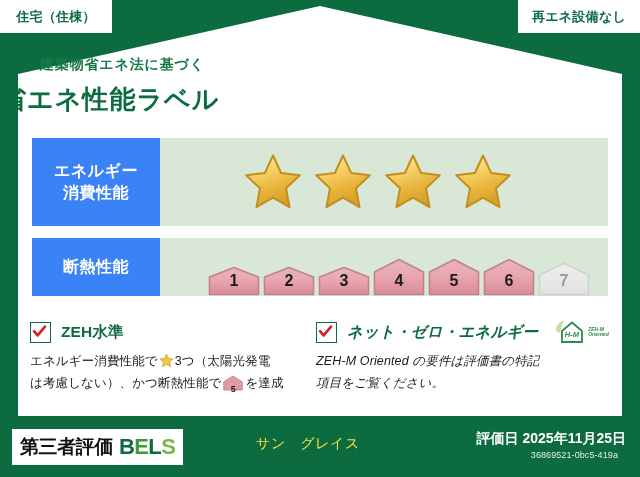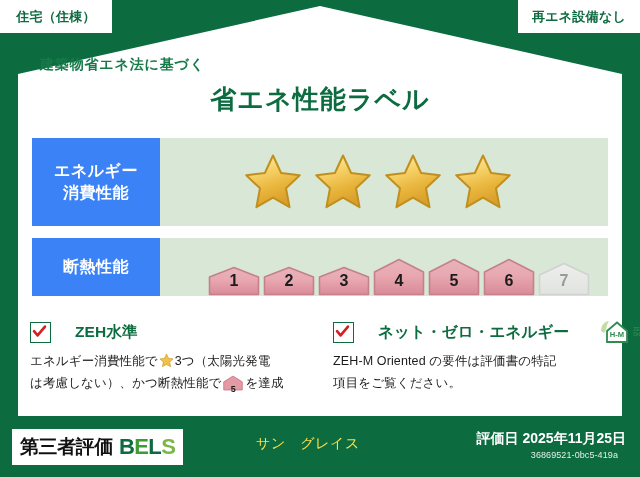--- a/index.html
+++ b/index.html
@@ -28,21 +28,21 @@
     background:#ffffff;
     clip-path:polygon(0% 16.6%, 50% 0%, 100% 16.6%, 100% 100%, 0% 100%);
   }
 
   
   #title-sub{
     position:absolute;left:0;right:0;top:56px;text-align:left;
     color:#177a49;font-size:14px;font-weight:bold;letter-spacing:.06em;padding-left:40px;
   }
   #title-main{
-    position:absolute;left:0;right:0;top:82px;text-align:center;
+    position:absolute;left:0;right:0;top:82px;
     color:#0d6b40;font-size:26px;font-weight:bold;letter-spacing:.04em;
   }
 
   
   .metric-row{position:absolute;left:32px;width:576px;display:flex;align-items:stretch;}
   #row-energy{top:138px;height:88px;}
   #row-insulation{top:238px;height:58px;}
 
   .metric-name{
     background:#3b82f6;color:#fff;flex:0 0 128px;
@@ -63,23 +63,23 @@
   .house-cell svg{display:block;width:52px;}
   .house-num{
     position:absolute;left:0;right:0;bottom:6px;text-align:center;
     font-size:16px;font-weight:bold;color:#1b1b1b;pointer-events:none;
   }
   .house-cell.off .house-num{color:#9a9a9a;}
 
   
   .note-block{position:absolute;top:320px;width:272px;}
   #note-left{left:30px;}
-  #note-right{left:333px;}
-
-  .note-head{display:flex;align-items:center;gap:24px;height:24px;}
+  #note-right{left:316px;font-style:italic;}
+
+  .note-head{display:flex;align-items:center;gap:10px;height:24px;}
   .chk{
     width:19px;height:19px;background:#fff;border:1.5px solid #0d6b40;
     flex:0 0 19px;position:relative;
   }
   .chk svg{position:absolute;left:1px;top:1px;}
   .note-title{
     color:#0d6b40;font-size:15.5px;font-weight:bold;letter-spacing:.01em;
     white-space:nowrap;
   }
   .note-body{

